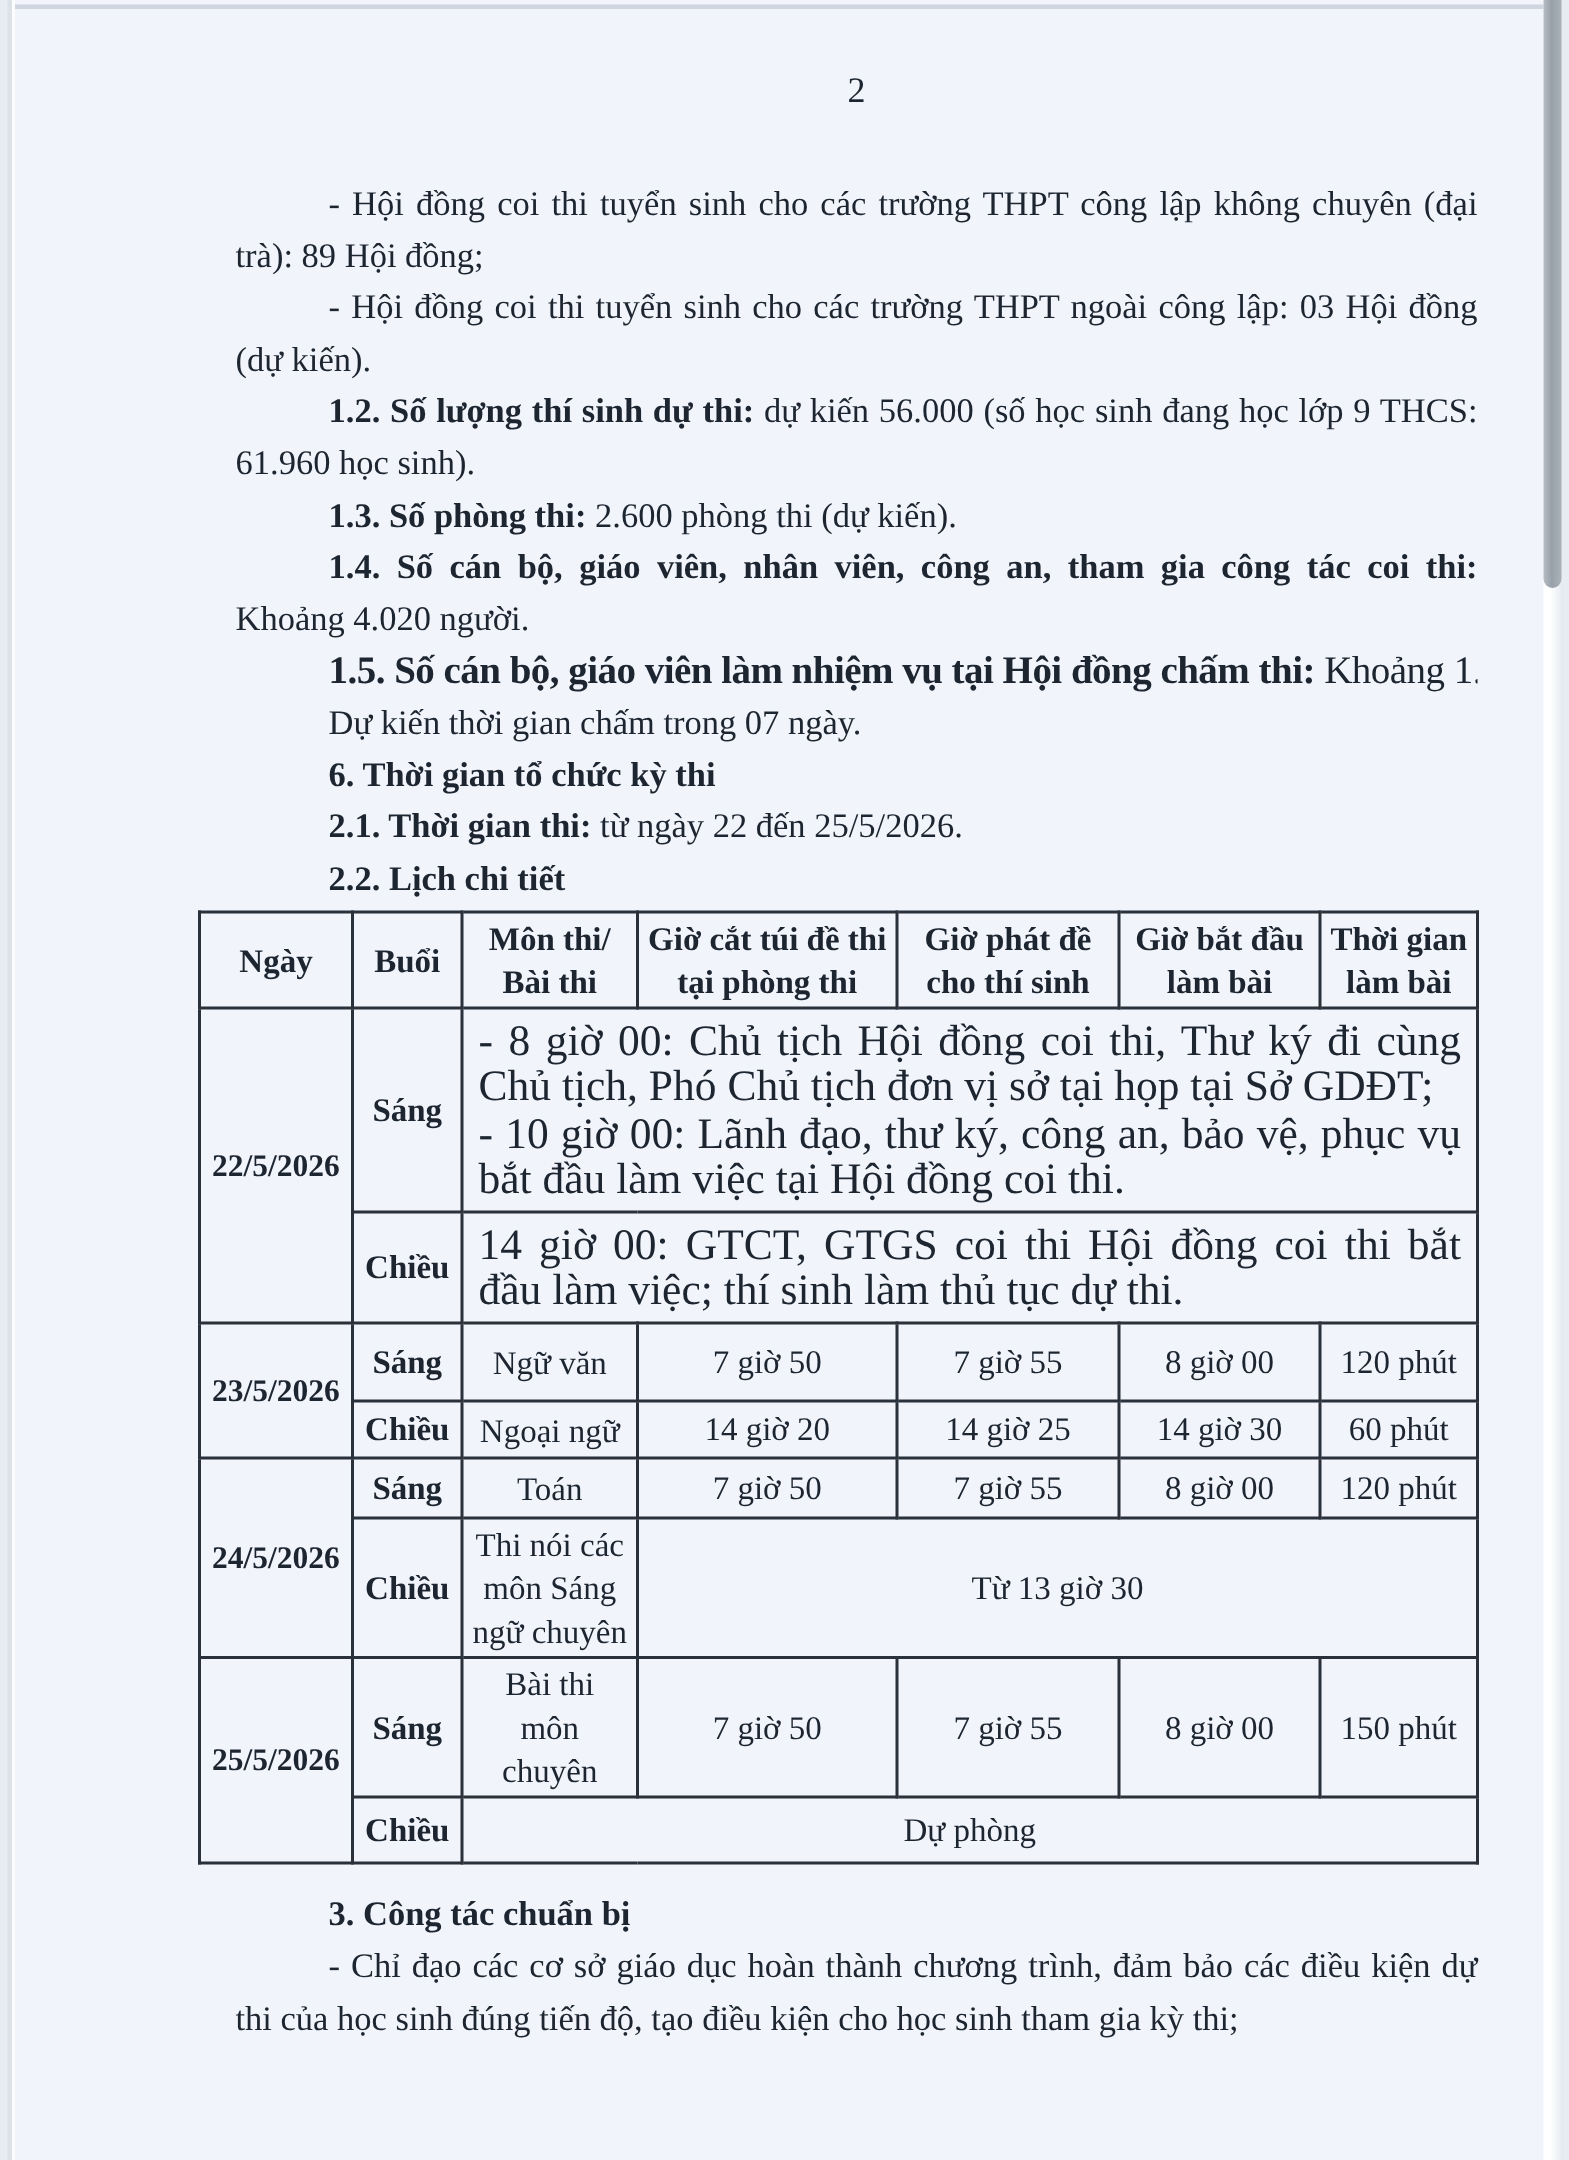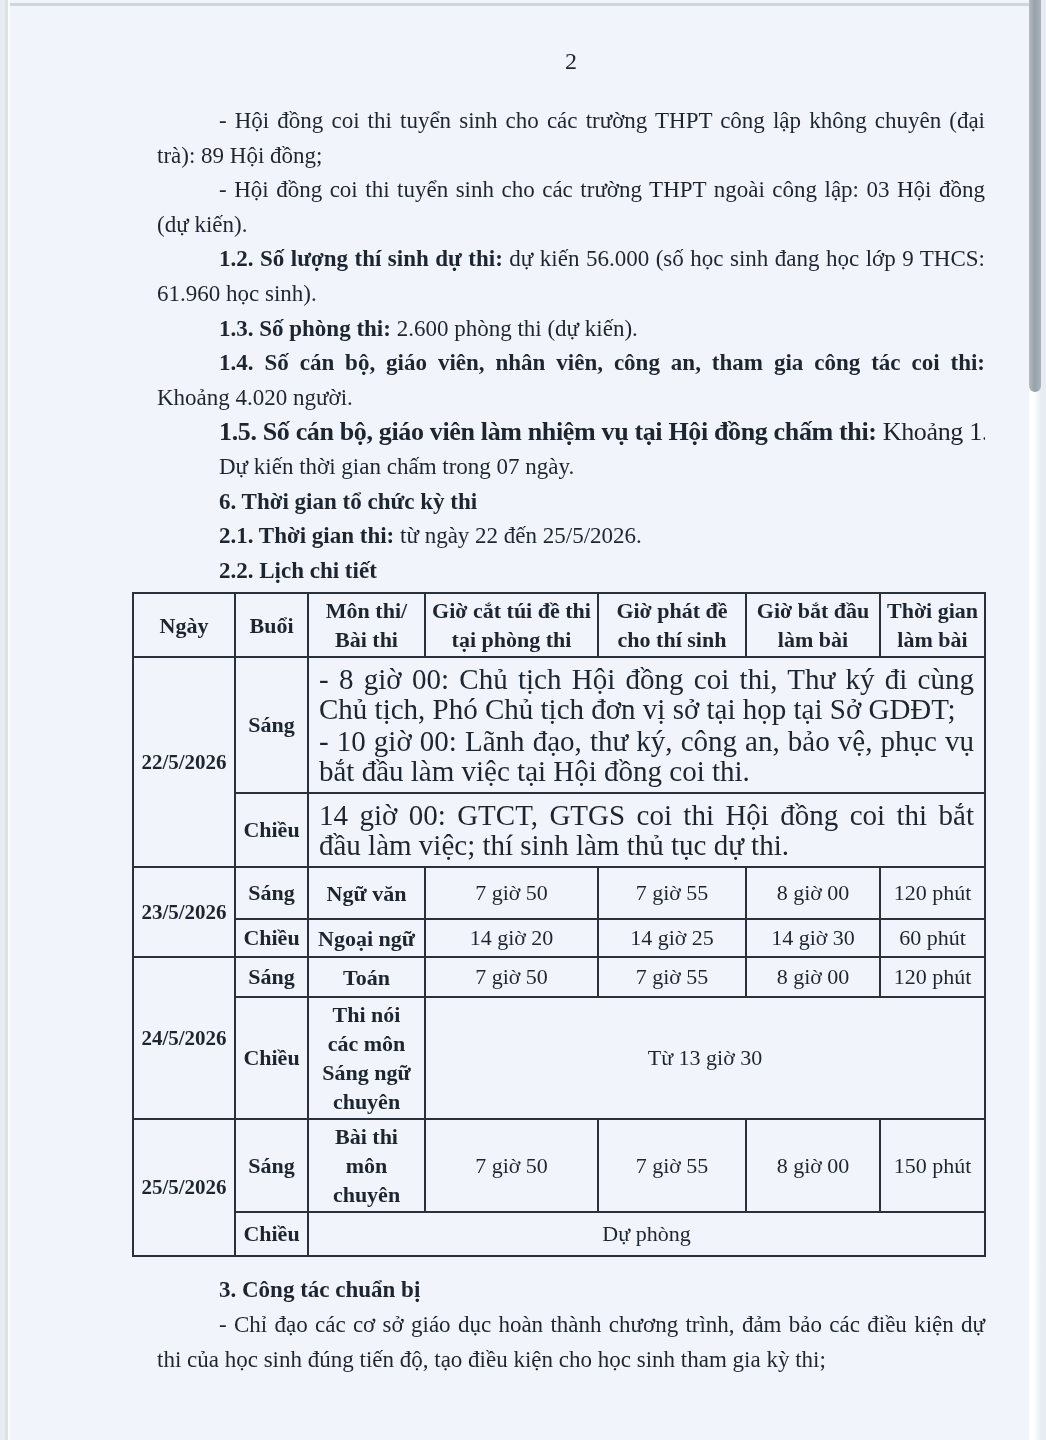--- a/index.html
+++ b/index.html
@@ -32,21 +32,21 @@
   .page-number{
     margin:0 51px 0 147px;
     padding-top:46px;
     font-size:24px;line-height:30px;
     text-align:center;
   }
   .content{
     margin:0 51px 0 147px;
     font-size:23px;
   }
-  .content-top{margin-top:28px;}
+  .content-top{margin-top:43px;}
   .content-bottom{margin-top:16px;}
   .para{
     margin:0;
     line-height:34.6px;
     text-align:justify;
     text-indent:62px;
   }
   .para b{font-weight:bold;}
   .para.split b{
     display:block;
@@ -86,21 +86,21 @@
   .schedule td.date{font-weight:bold;font-size:21px;padding:6px;}
   .schedule td.session{font-weight:bold;}
   .schedule td.detail{
     text-align:justify;
     font-size:29px;
     line-height:30px;
     padding:4px 10px;
   }
   .schedule td.detail .line{margin:2px 0;}
   .schedule td.spancenter{text-align:center;}
-  .schedule td.subject{line-height:29px;padding:2px 6px;font-weight:bold;}
+  .schedule td.subject{line-height:29px;padding:2px 6px;}
   .scroll-track{
     position:absolute;top:0;right:5px;width:12px;height:1440px;
     background:linear-gradient(to right,#ffffff 35%,#e9edf3);
   }
   .scroll-thumb{
     position:absolute;top:0;right:5px;width:12px;height:392px;
     background:linear-gradient(to right,#b6bcc4,#98a1aa 45%,#aab1b9);
     border-radius:0 0 6px 6px;
   }
 </style>

